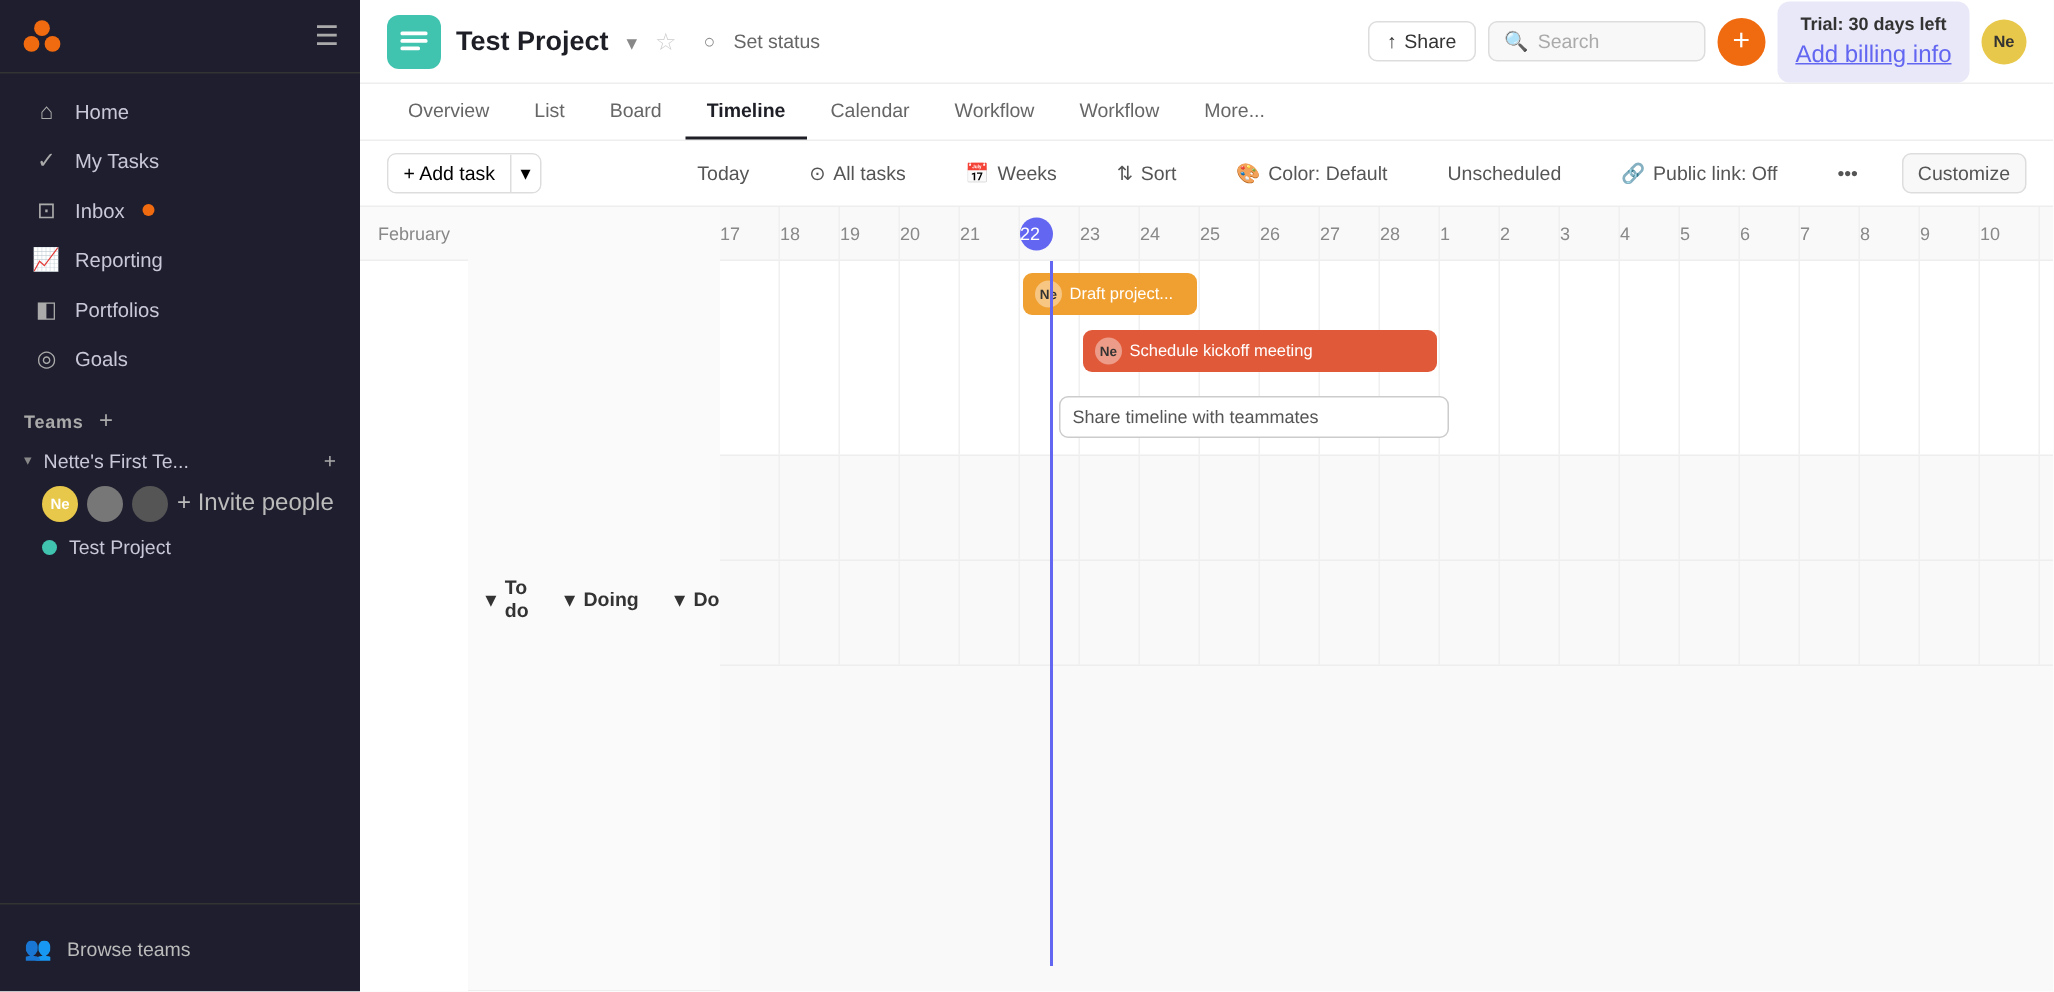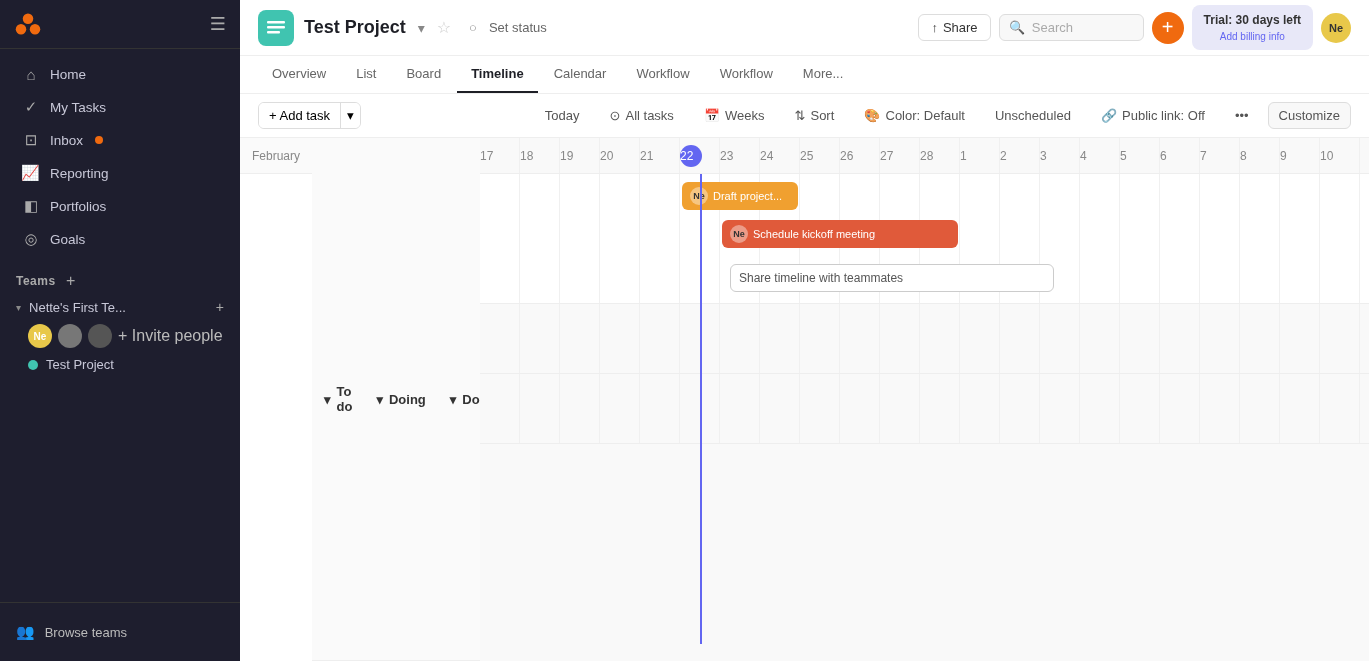--- a/index.html
+++ b/index.html
@@ -268,21 +268,21 @@
     .trial-banner {
       background: #e8e8f8;
       border-radius: 8px;
       padding: 6px 12px;
       font-size: 12px;
       text-align: center;
       line-height: 1.5;
     }
 
     .trial-title { color: #333; font-weight: 600; }
-    .trial-link { color: #6366f1; font-size: 10px; }
+    .trial-link { color: #6366f1; font-size: 16px; text-decoration: underline; }
 
     .user-avatar {
       width: 30px;
       height: 30px;
       border-radius: 50%;
       background: #e8c84a;
       display: flex;
       align-items: center;
       justify-content: center;
       font-size: 11px;
@@ -312,21 +312,21 @@
       color: #1e1f26;
       font-weight: 600;
       border-bottom: 2px solid #1e1f26;
     }
 
     
     .toolbar {
       display: flex;
       align-items: center;
       padding: 8px 18px;
-      gap: 8px;
+      gap: 18px;
       border-bottom: 1px solid #eee;
     }
 
     .add-task-btn {
       display: flex;
       align-items: center;
       gap: 4px;
       border: 1px solid #ddd;
       border-radius: 6px;
       padding: 5px 10px;
@@ -788,21 +788,21 @@
             <div class="grid-cell"></div>
             <div style="position: absolute; top: 0px; bottom: 0px; left: 220px; width: 2px; background: rgb(99, 102, 241); z-index: 5; pointer-events: none;"></div>
             <div class="task-bar" style="left: 202px; width: 116px; top: 8px; background: rgb(240, 160, 48);">
               <div class="task-avatar" style="background:rgba(255,255,255,0.4);color:#333;font-size:9px;font-weight:700;">Ne</div>
               <span style="font-size:11px;">Draft project...</span>
             </div>
             <div class="task-bar" style="left: 242px; width: 236px; top: 46px; background: rgb(224, 90, 58);">
               <div class="task-avatar" style="background:rgba(255,255,255,0.4);color:#333;font-size:9px;font-weight:700;">Ne</div>
               <span style="font-size:11px;">Schedule kickoff meeting</span>
             </div>
-            <div style="position: absolute; left: 250px; width: 324px; top: 90px; height: 28px; border: 1px solid rgb(204, 204, 204); border-radius: 6px; background: rgb(255, 255, 255); display: flex; align-items: center; padding: 0px 8px; font-size: 12px; color: rgb(85, 85, 85); white-space: nowrap;">Share timeline with teammates</div>
+            <div style="position: absolute; left: 226px; width: 260px; top: 90px; height: 28px; border: 1px solid rgb(204, 204, 204); border-radius: 6px; background: rgb(255, 255, 255); display: flex; align-items: center; padding: 0px 8px; font-size: 12px; color: rgb(85, 85, 85); white-space: nowrap;">Share timeline with teammates</div>
           </div>
 
         <div class="grid-row" style="height:70px;background:#f9f9f9;position:relative;" id="doing-cells">
         <div class="grid-cell"></div>
             <div class="grid-cell"></div>
             <div class="grid-cell"></div>
             <div class="grid-cell"></div>
             <div class="grid-cell"></div>
             <div class="grid-cell"></div>
             <div class="grid-cell"></div>

